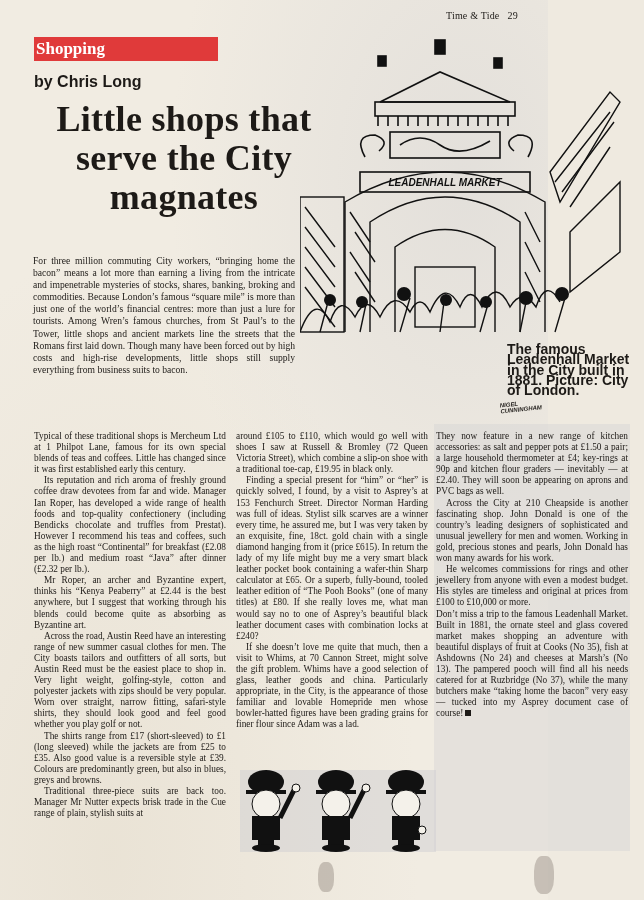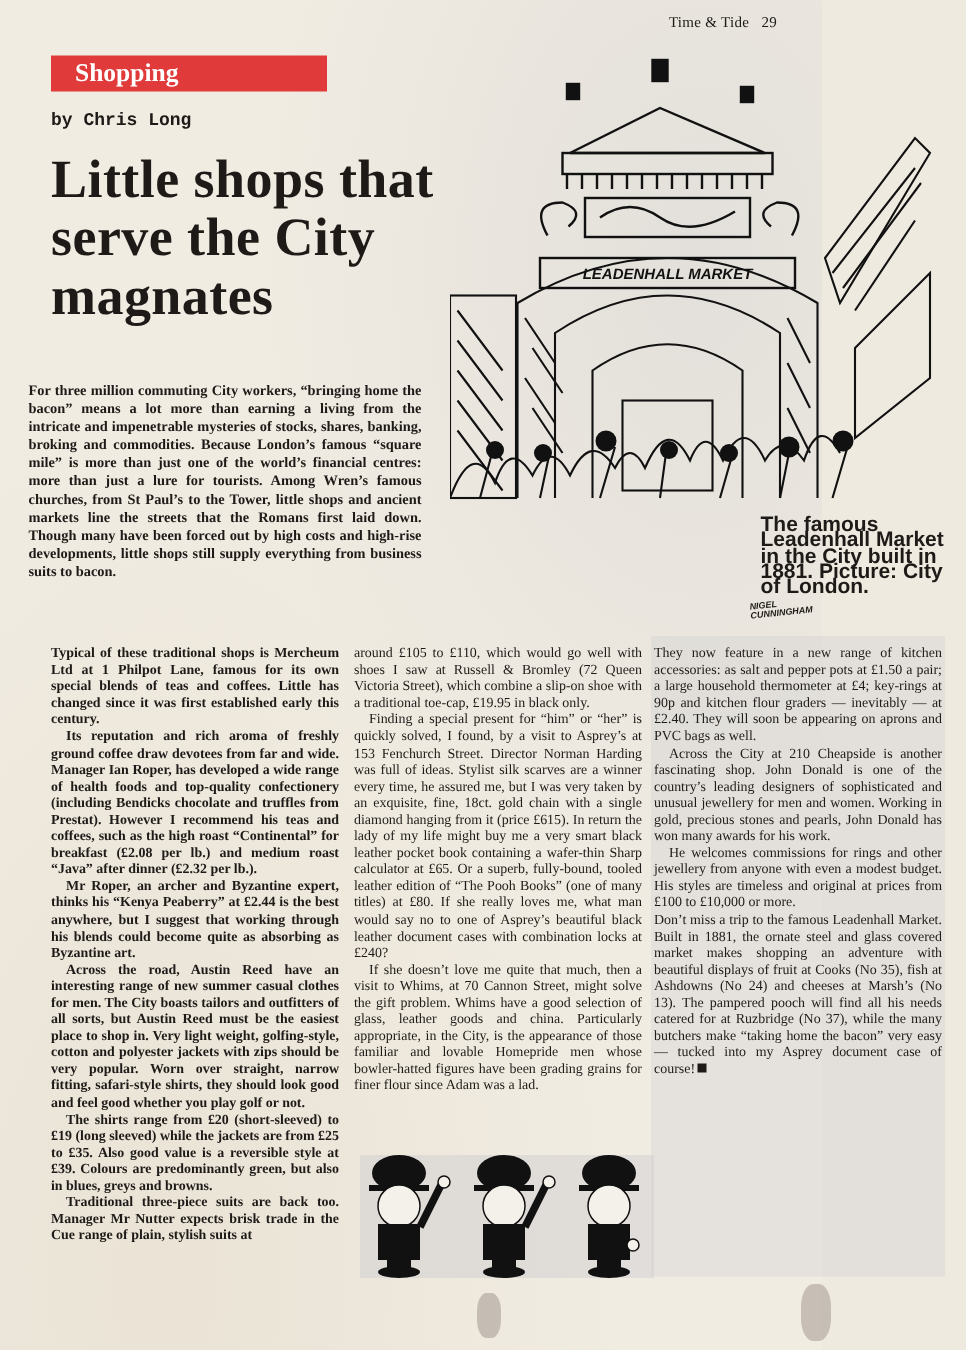--- a/index.html
+++ b/index.html
@@ -18,34 +18,34 @@
       #f1ece2;
   }
   .folio {
     position: absolute; right: 30px; top: 10px;
     font-size: 10px; letter-spacing: 0.2px;
   }
   .section-tag {
     position: absolute; left: 34px; top: 37px; width: 184px; height: 24px;
     background: #e03a3a;
     color: #fff; font-family: "Liberation Serif", serif; font-weight: bold;
-    font-size: 17px; line-height: 24px; padding-left: 16px; box-sizing: border-box;
+    font-size: 17px; line-height: 24px; padding-left: 2px; box-sizing: border-box;
   }
   .byline {
     position: absolute; left: 34px; top: 73px;
-    font-family: Liberation Mono, monospace; font-weight: bold; font-size: 12px;
+    font-family: Liberation Sans, sans-serif; font-weight: bold; font-size: 16px;
   }
   .headline {
     position: absolute; left: 34px; top: 100px; width: 300px;
     font-family: "Liberation Serif", serif; font-weight: bold;
-    font-size: 36px; line-height: 39px; letter-spacing: 0.3px; margin: 0;
+    font-size: 36px; line-height: 39px; letter-spacing: 0.3px; margin: 0; text-align: center;
   }
   .standfirst {
-    position: absolute; left: 19px; top: 255px; width: 262px;
-    font-weight: bold; font-size: 9.6px; line-height: 12.1px;
+    position: absolute; left: 33px; top: 255px; width: 262px;
+    font-weight: normal; font-size: 9.6px; line-height: 12.1px;
     text-align: justify; margin: 0;
   }
   .illustration {
     position: absolute; left: 300px; top: 32px; width: 330px; height: 308px;
   }
   .caption {
     position: absolute; left: 507px; top: 344px; width: 130px;
     font-family: "Liberation Sans", sans-serif; font-weight: bold;
     font-size: 14px; line-height: 10.3px;
   }
@@ -53,21 +53,21 @@
     position: absolute; left: 500px; top: 400px;
     font-family: "Liberation Sans", sans-serif; font-weight: bold; font-style: italic;
     font-size: 6px; line-height: 6px; transform: rotate(-6deg);
   }
   .col {
     position: absolute; top: 431px; width: 192px;
     font-size: 9.3px; line-height: 11.1px; text-align: justify;
   }
   .col p { margin: 0; text-indent: 10px; }
   .col p.first { text-indent: 0; }
-  .col1 { left: 34px; font-weight: bold; }
+  .col1 { left: 34px; }
   .col2 { left: 236px; }
   .col3 { left: 436px; }
   .col-bg {
     position: absolute; left: 434px; top: 424px; width: 196px; height: 427px;
     background: rgba(205,205,208,0.35);
   }
   .col2-bg {
     position: absolute; left: 240px; top: 770px; width: 196px; height: 82px;
     background: rgba(205,205,208,0.45);
   }
@@ -152,21 +152,21 @@
   <div class="signature">NIGEL CUNNINGHAM</div>
 
   <div class="col-bg"></div>
   <div class="col2-bg"></div>
 
   <div class="col col1">
     <p class="first">Typical of these traditional shops is Mercheum Ltd at 1 Philpot Lane, famous for its own special blends of teas and coffees. Little has changed since it was first established early this century.</p>
     <p>Its reputation and rich aroma of freshly ground coffee draw devotees from far and wide. Manager Ian Roper, has developed a wide range of health foods and top-quality confectionery (including Bendicks chocolate and truffles from Prestat). However I recommend his teas and coffees, such as the high roast “Continental” for breakfast (£2.08 per lb.) and medium roast “Java” after dinner (£2.32 per lb.).</p>
     <p>Mr Roper, an archer and Byzantine expert, thinks his “Kenya Peaberry” at £2.44 is the best anywhere, but I suggest that working through his blends could become quite as absorbing as Byzantine art.</p>
     <p>Across the road, Austin Reed have an interesting range of new summer casual clothes for men. The City boasts tailors and outfitters of all sorts, but Austin Reed must be the easiest place to shop in. Very light weight, golfing-style, cotton and polyester jackets with zips should be very popular. Worn over straight, narrow fitting, safari-style shirts, they should look good and feel good whether you play golf or not.</p>
-    <p>The shirts range from £20 (short-sleeved) to £19 (long sleeved) while the jackets are from £25 to £35. Also good value is a reversible style at £39. Colours are predominantly green, but also in blues, greys and browns.</p>
+    <p>The shirts range from £17 (short-sleeved) to £1 (long sleeved) while the jackets are from £25 to £35. Also good value is a reversible style at £39. Colours are predominantly green, but also in blues, greys and browns.</p>
     <p>Traditional three-piece suits are back too. Manager Mr Nutter expects brisk trade in the Cue range of plain, stylish suits at</p>
   </div>
 
   <div class="col col2">
     <p class="first">around £105 to £110, which would go well with shoes I saw at Russell &amp; Bromley (72 Queen Victoria Street), which combine a slip-on shoe with a traditional toe-cap, £19.95 in black only.</p>
     <p>Finding a special present for “him” or “her” is quickly solved, I found, by a visit to Asprey’s at 153 Fenchurch Street. Director Norman Harding was full of ideas. Stylist silk scarves are a winner every time, he assured me, but I was very taken by an exquisite, fine, 18ct. gold chain with a single diamond hanging from it (price £615). In return the lady of my life might buy me a very smart black leather pocket book containing a wafer-thin Sharp calculator at £65. Or a superb, fully-bound, tooled leather edition of “The Pooh Books” (one of many titles) at £80. If she really loves me, what man would say no to one of Asprey’s beautiful black leather document cases with combination locks at £240?</p>
     <p>If she doesn’t love me quite that much, then a visit to Whims, at 70 Cannon Street, might solve the gift problem. Whims have a good selection of glass, leather goods and china. Particularly appropriate, in the City, is the appearance of those familiar and lovable Homepride men whose bowler-hatted figures have been grading grains for finer flour since Adam was a lad.</p>
   </div>
 
   <svg class="figures" viewBox="0 0 200 84">

